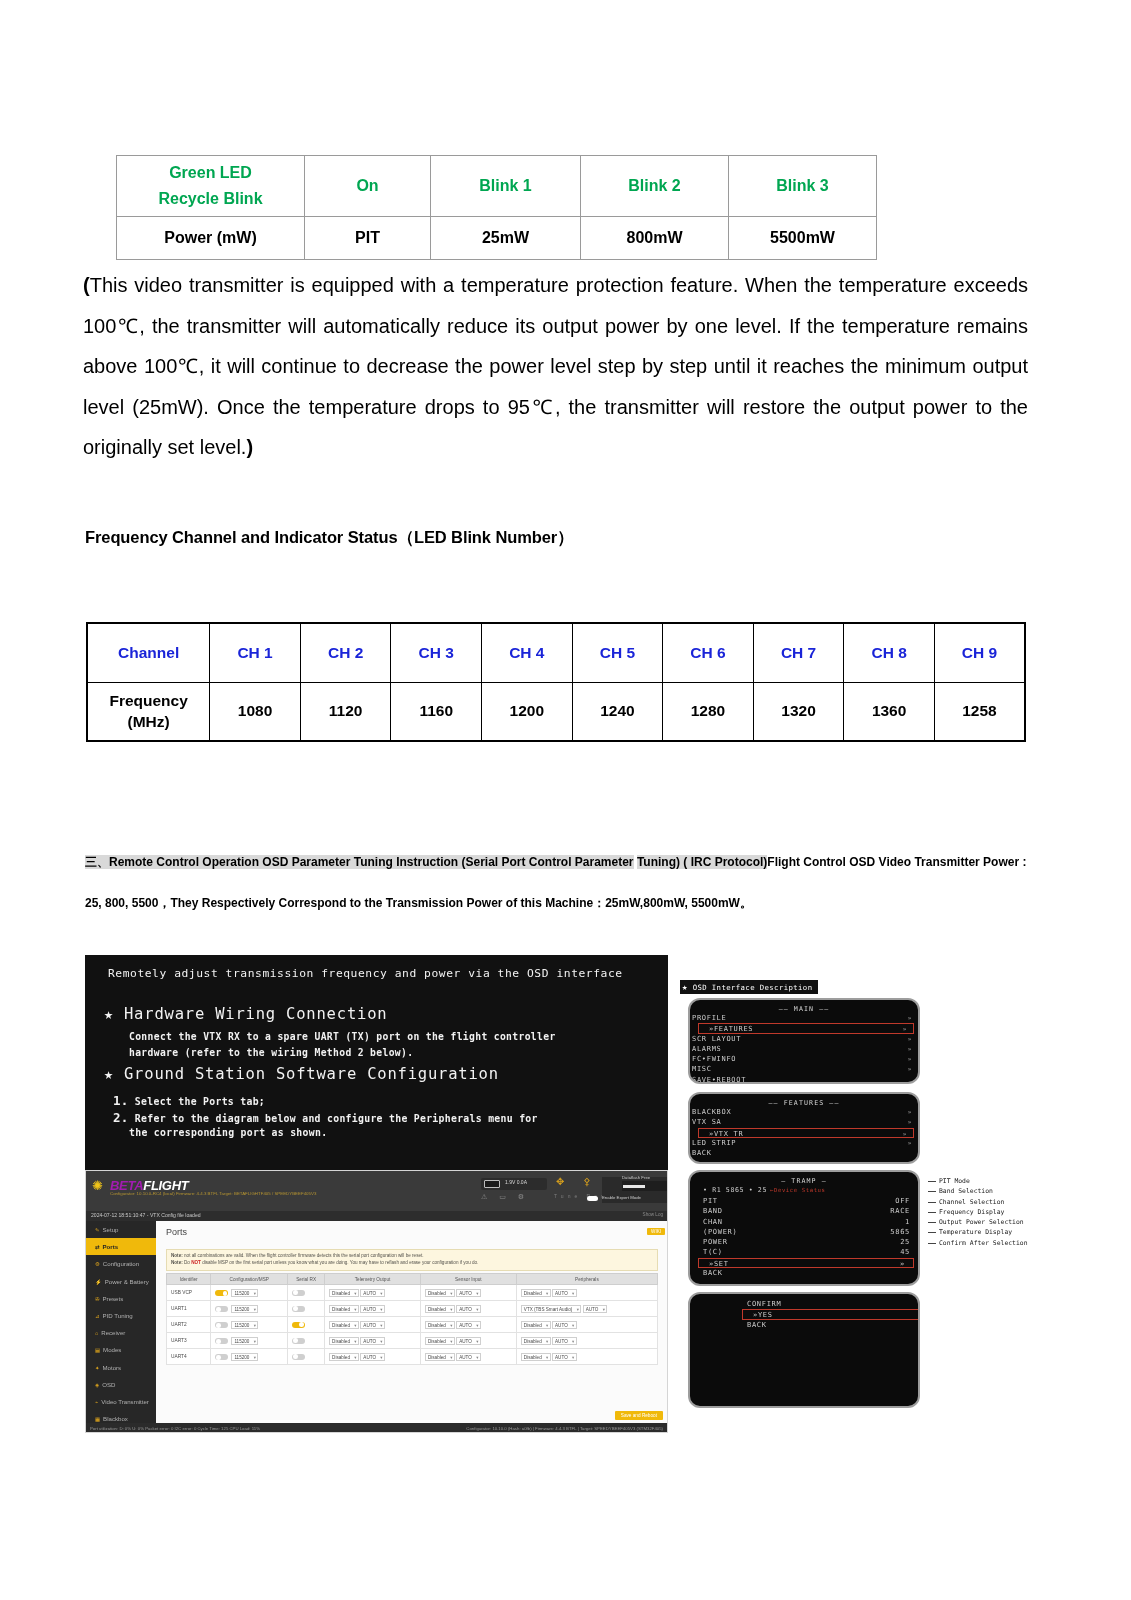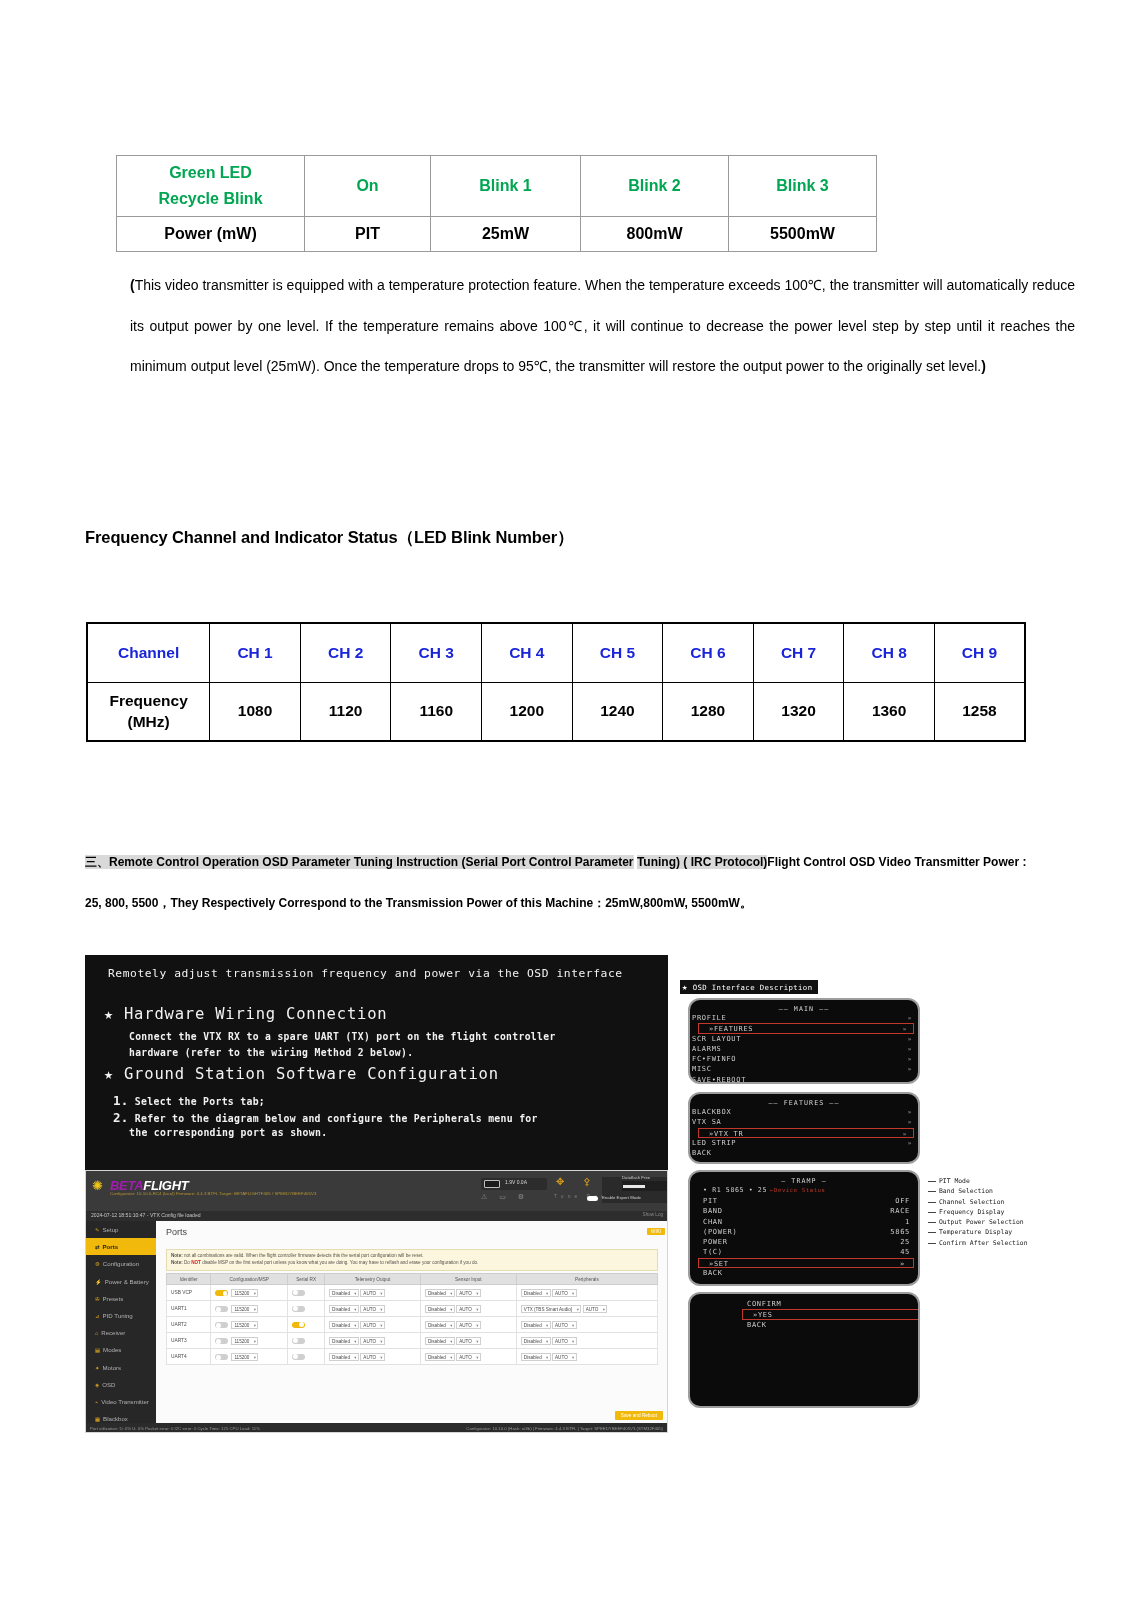--- a/index.html
+++ b/index.html
@@ -20,45 +20,44 @@
     font-size:16.5px;
     letter-spacing:-0.1px;
     white-space:nowrap;
   }
   #title1 { left:85px; top:100px; }
   #title2 { left:85px; top:527px; }
 
   .para {
     position:absolute;
     left:83px; width:945px;
-    font-size:14px;
+    font-size:20px;
     line-height:40.5px;
     text-align:justify;
     text-justify:inter-word;
-    margin-left:47px;
   }
   #para1 { top:265px; }
   #para1 .b { font-weight:bold; }
 
   
   table.t {
     position:absolute;
     border-collapse:collapse;
     table-layout:fixed;
   }
   table.t td {
     border:1px solid #9a9a9a;
     text-align:center;
     vertical-align:middle;
     font-weight:bold;
     font-size:16px;
     padding:4px 2px;
   }
   #tbl1 { left:116px; top:155px; width:760px; }
-  #tbl1 td { height:35px; }
+  #tbl1 td { height:43px; }
   #tbl1 .c1 { width:188px; }
   #tbl1 .c2 { width:126px; }
   #tbl1 .c3 { width:150px; }
   #tbl1 .c4 { width:148px; }
   #tbl1 .c5 { width:148px; }
   #tbl1 .grn { color:#00a651; line-height:26px; }
 
   
   #tbl2 { left:86px; top:622px; width:940px; border:2px solid #000; }
   #tbl2 td {

